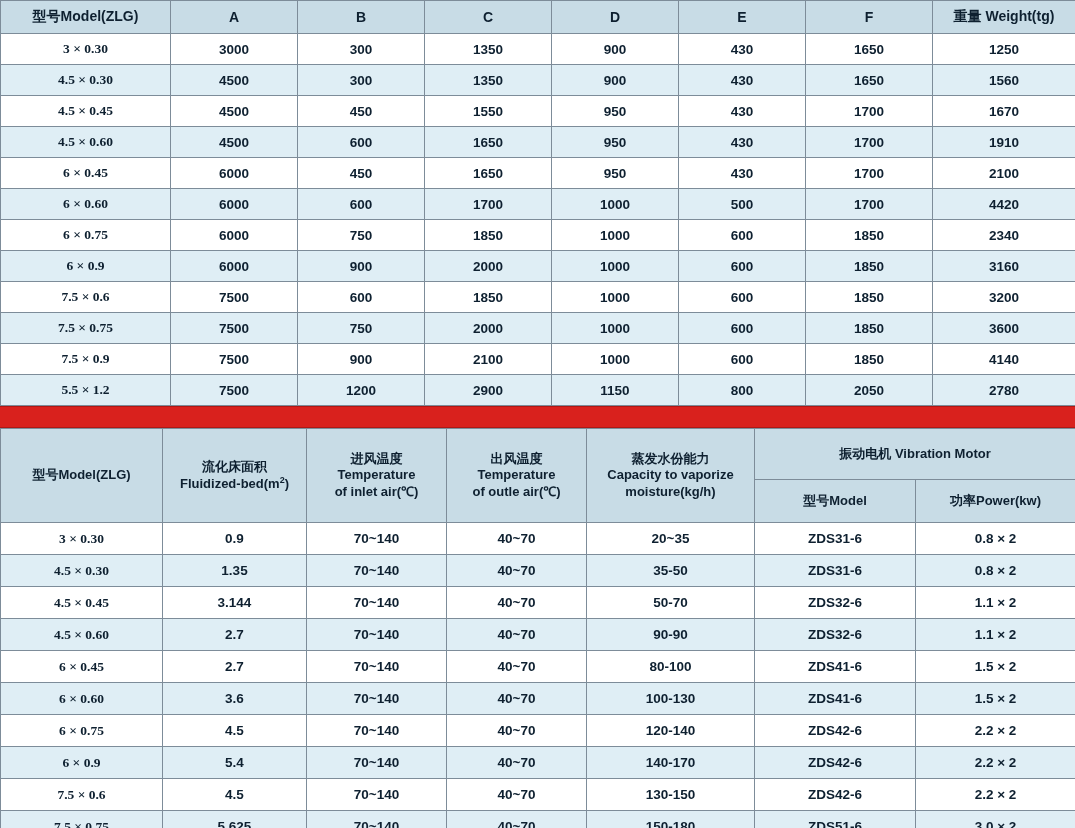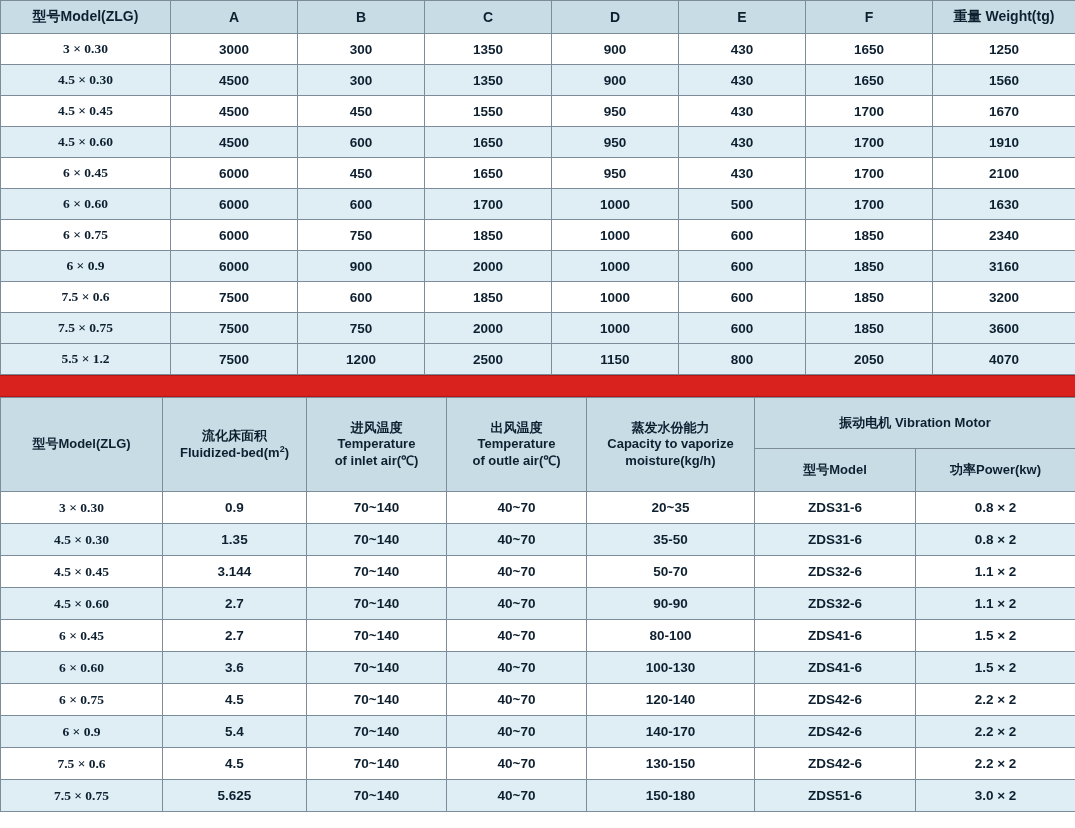--- a/index.html
+++ b/index.html
@@ -167,21 +167,21 @@
         <td>2100</td>
       </tr>
       <tr class="row-even">
         <td class="model-cell">6 × 0.60</td>
         <td>6000</td>
         <td>600</td>
         <td>1700</td>
         <td>1000</td>
         <td>500</td>
         <td>1700</td>
-        <td>1630</td>
+        <td>4420</td>
       </tr>
       <tr class="row-odd">
         <td class="model-cell">6 × 0.75</td>
         <td>6000</td>
         <td>750</td>
         <td>1850</td>
         <td>1000</td>
         <td>600</td>
         <td>1850</td>
         <td>2340</td>
@@ -209,29 +209,39 @@
       <tr class="row-even">
         <td class="model-cell">7.5 × 0.75</td>
         <td>7500</td>
         <td>750</td>
         <td>2000</td>
         <td>1000</td>
         <td>600</td>
         <td>1850</td>
         <td>3600</td>
       </tr>
+      <tr class="row-odd">
+        <td class="model-cell">7.5 × 0.9</td>
+        <td>7500</td>
+        <td>900</td>
+        <td>2100</td>
+        <td>1000</td>
+        <td>600</td>
+        <td>1850</td>
+        <td>4140</td>
+      </tr>
       <tr class="row-even">
         <td class="model-cell">5.5 × 1.2</td>
         <td>7500</td>
         <td>1200</td>
-        <td>2500</td>
+        <td>2900</td>
         <td>1150</td>
         <td>800</td>
         <td>2050</td>
-        <td>4070</td>
+        <td>2780</td>
       </tr>
     </tbody>
   </table>
 
   <div class="divider"></div>
 
   <table id="table2">
     <colgroup>
       <col style="width:162px">
       <col style="width:144px">

